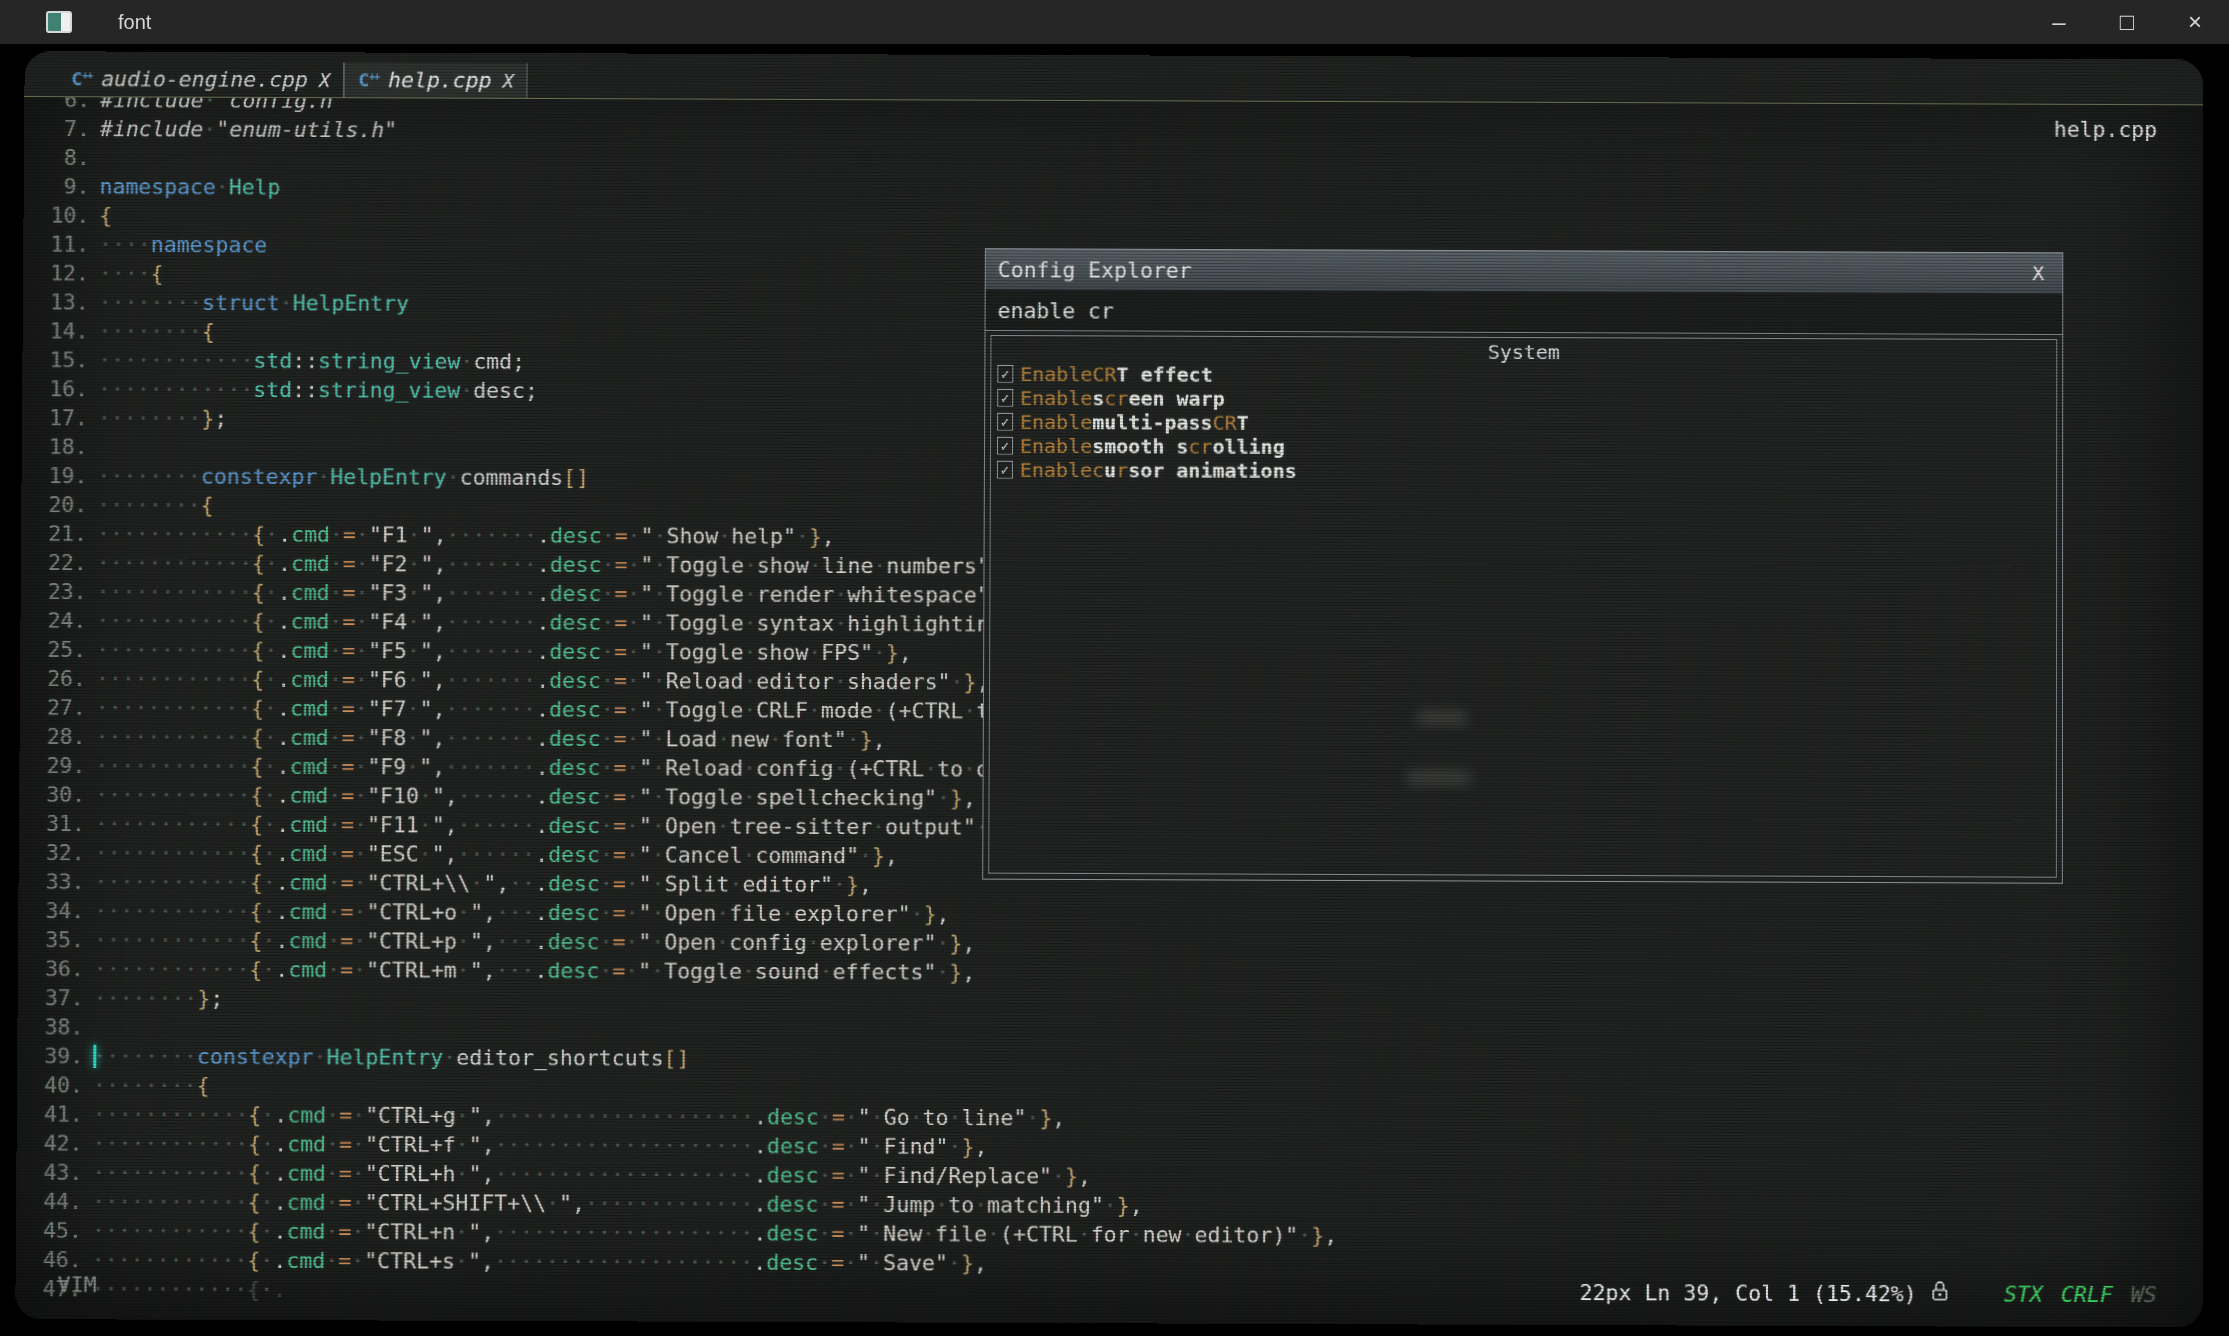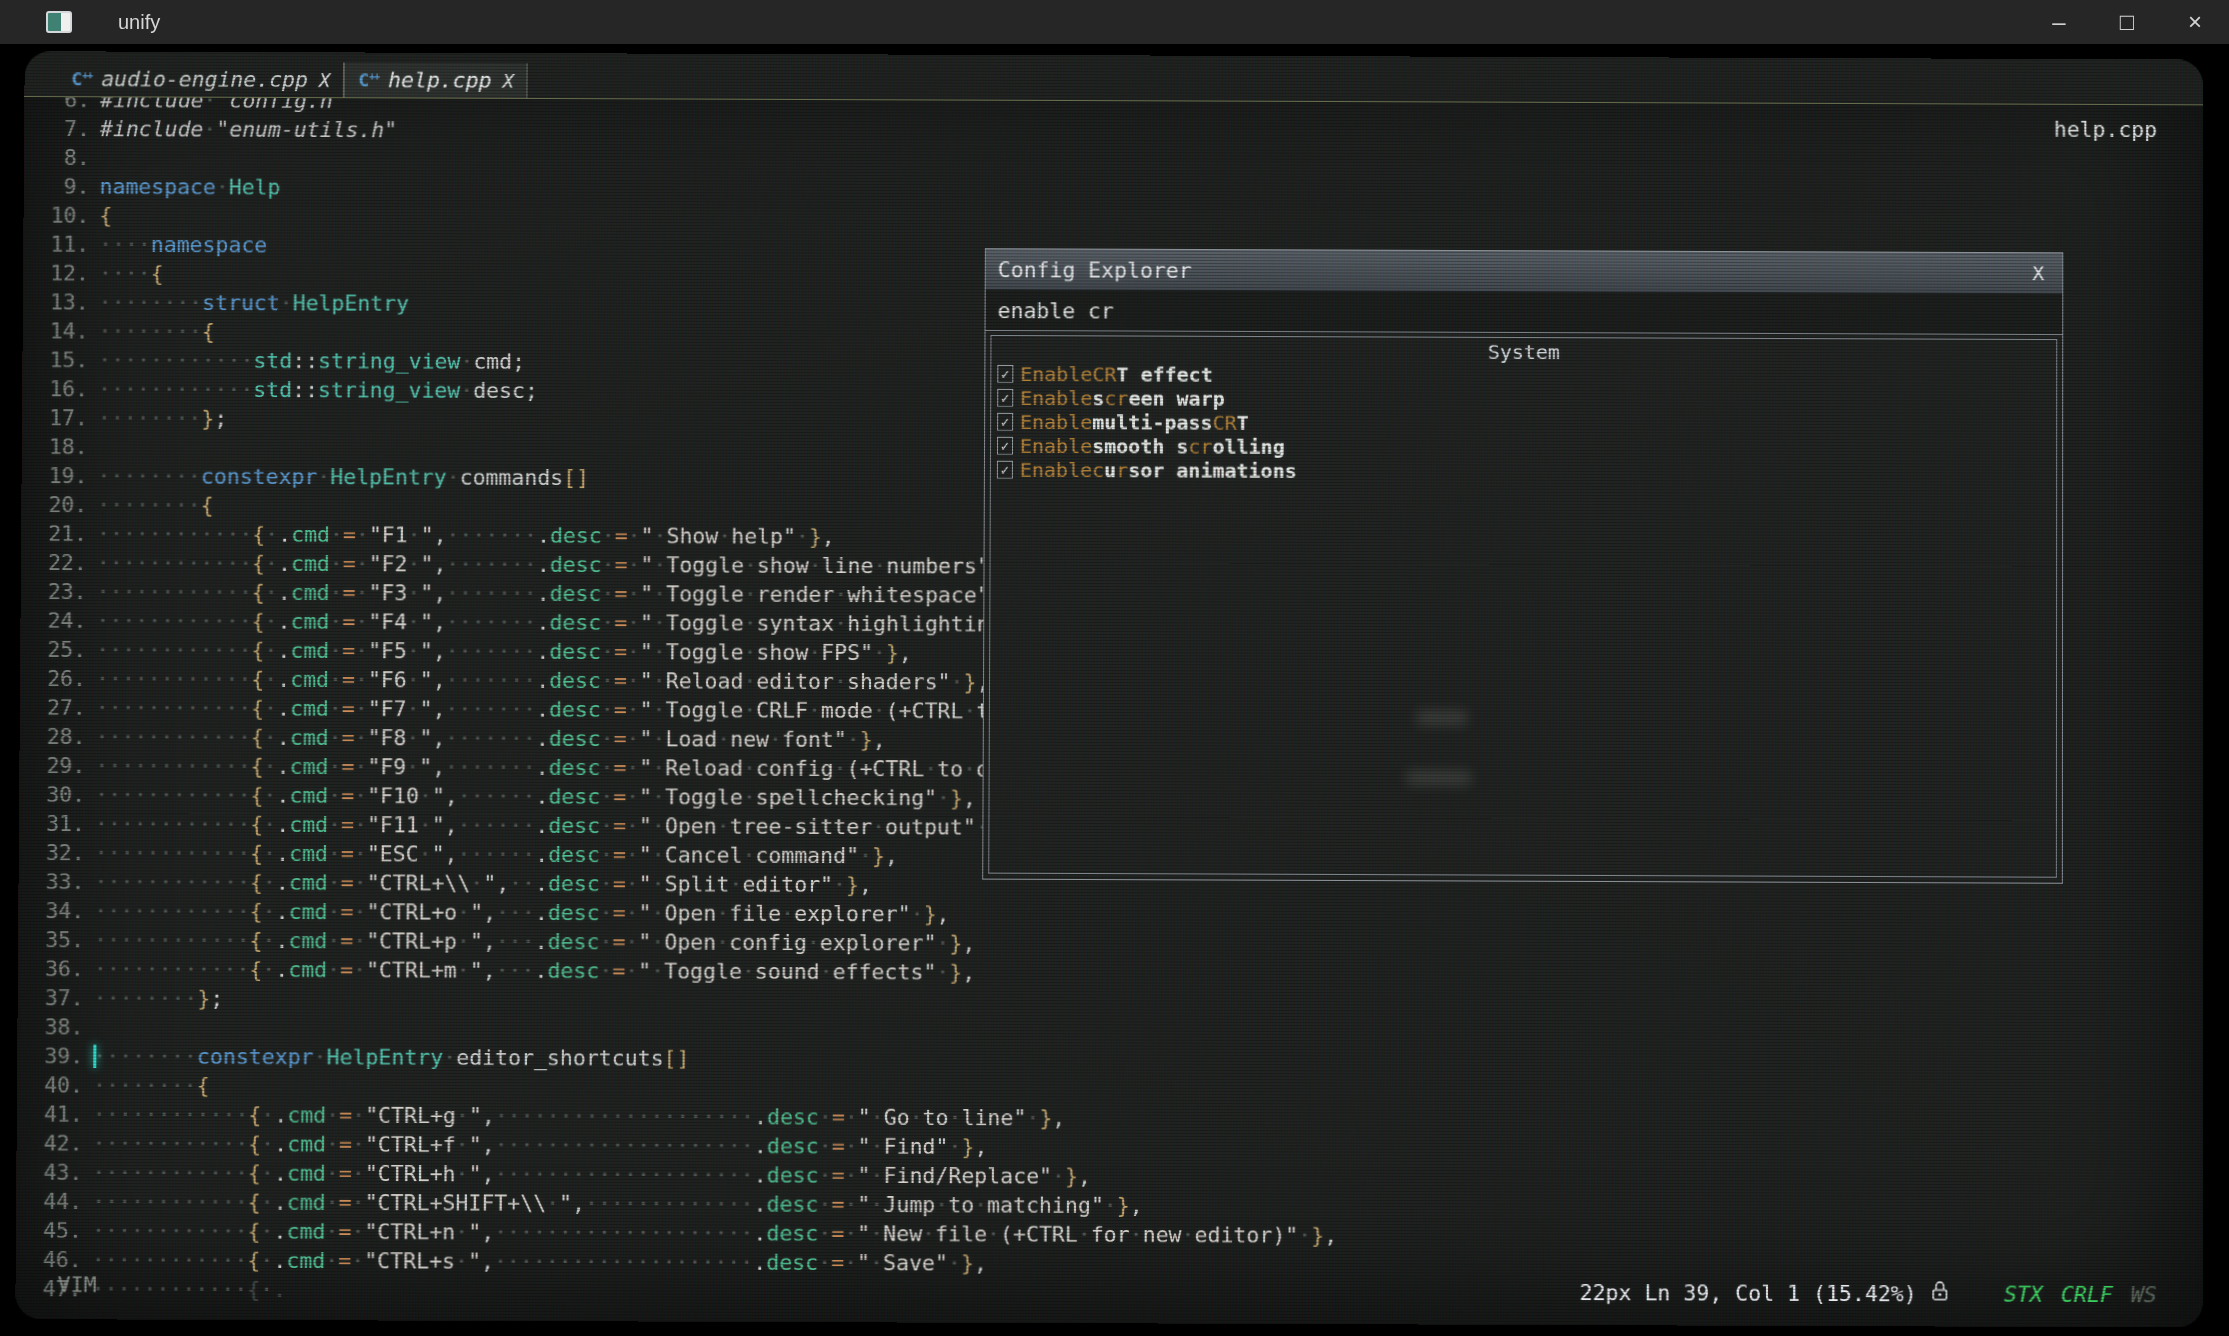--- a/index.html
+++ b/index.html
@@ -82,21 +82,21 @@
   .grille{position:absolute;inset:0;z-index:41;pointer-events:none;
     background:repeating-linear-gradient(90deg,rgba(255,40,40,.035) 0 1px,rgba(40,255,80,.03) 1px 2px,rgba(60,120,255,.045) 2px 3px);}
   .vig{position:absolute;inset:0;z-index:42;pointer-events:none;
     background:radial-gradient(ellipse 115% 105% at 50% 46%,rgba(0,0,0,0) 58%,rgba(0,0,0,.34) 84%,rgba(0,0,0,.80) 100%);}
 </style>
 </head>
 <body>
 
 <div class="titlebar">
   <div class="app-icon"></div>
-  <div class="title-text">unify</div>
+  <div class="title-text">font</div>
   <div class="win-controls">
     <div class="win-btn">–</div>
     <div class="win-btn">□</div>
     <div class="win-btn">×</div>
   </div>
 </div>
 
 <div class="screen">
   <div class="code" id="code">
       <div class="cl"><span class="gut">6.</span><span class="ct"><span class="sg-pre">#include<i class="iws">·</i>"config.h"</span></span></div>

